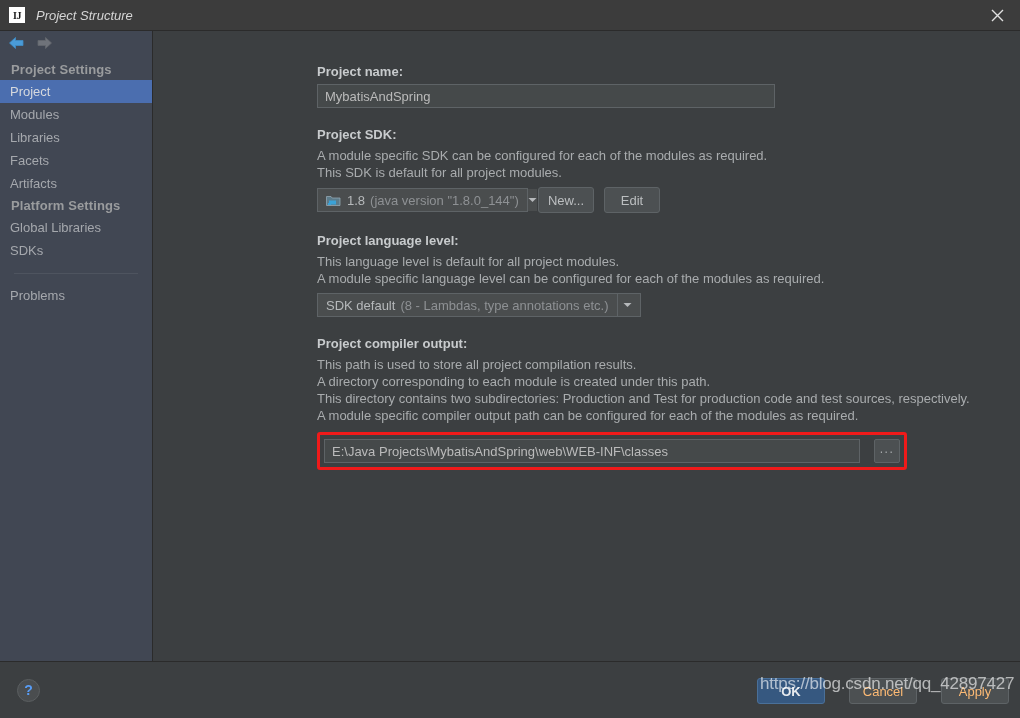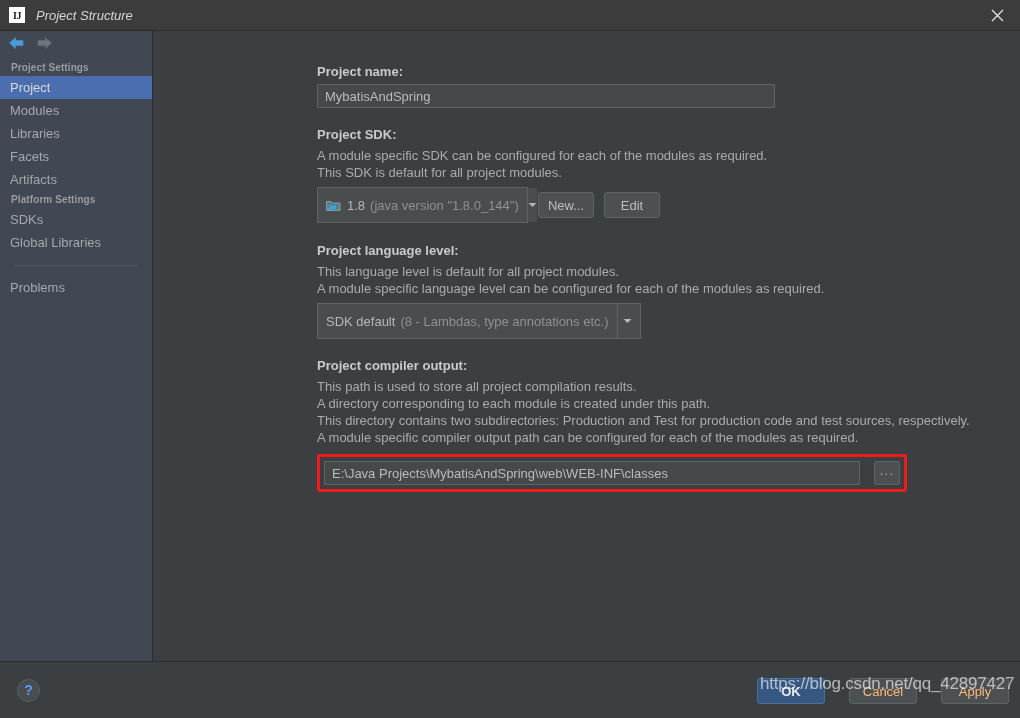--- a/index.html
+++ b/index.html
@@ -66,21 +66,21 @@
   }
   .nav-arrows {
     height: 28px;
     display: flex; align-items: center;
     padding-left: 8px;
     gap: 11px;
   }
   .nav-arrow { cursor: pointer; display: block; }
   .side-group {
     color: #9a9c9e;
-    font-size: 10px;
+    font-size: 13px;
     font-weight: bold;
     padding: 3px 0 3px 11px;
     letter-spacing: 0.1px;
   }
   .side-item {
     color: #a5a8ad;
     font-size: 13px;
     padding: 3px 0 3px 10px;
     cursor: pointer;
     line-height: 17px;
@@ -127,21 +127,21 @@
     color: #bbbbbb;
     font-size: 13px;
     display: flex; align-items: center;
     padding: 0 7px;
     cursor: text;
   }
   #project-name-field { width: 458px; margin-top: 3px; }
 
   
   .combo {
-    height: 36px;
+    height: 24px;
     display: inline-flex;
     align-items: stretch;
     border: 1px solid #5e6366;
     background: #4a4d4e;
     cursor: pointer;
     vertical-align: middle;
   }
   .combo-value {
     display: flex; align-items: center;
     padding: 0 8px;
@@ -288,22 +288,22 @@
       </div>
 
       <div class="side-group">Project Settings</div>
       <div class="side-item selected">Project</div>
       <div class="side-item">Modules</div>
       <div class="side-item">Libraries</div>
       <div class="side-item">Facets</div>
       <div class="side-item">Artifacts</div>
 
       <div class="side-group">Platform Settings</div>
+      <div class="side-item">Global Libraries</div>
       <div class="side-item">SDKs</div>
-      <div class="side-item">Global Libraries</div>
 
       <div class="side-sep"></div>
 
       <div class="side-item">Problems</div>
     </div>
 
     <div class="main">
 
       <div class="sect">
         <div class="lbl-bold">Project name:</div>

